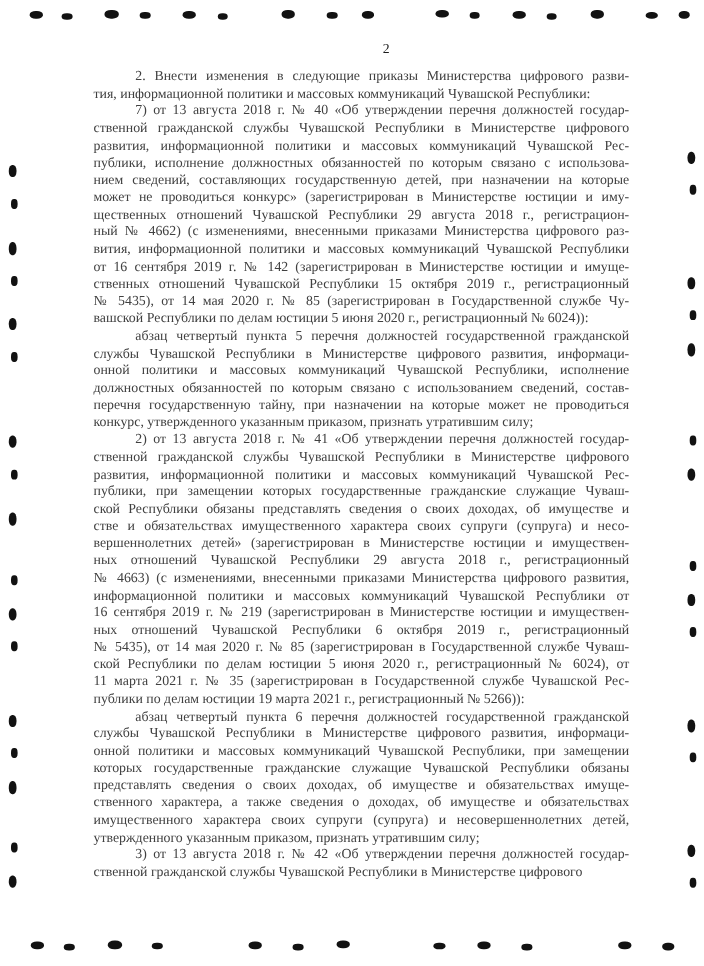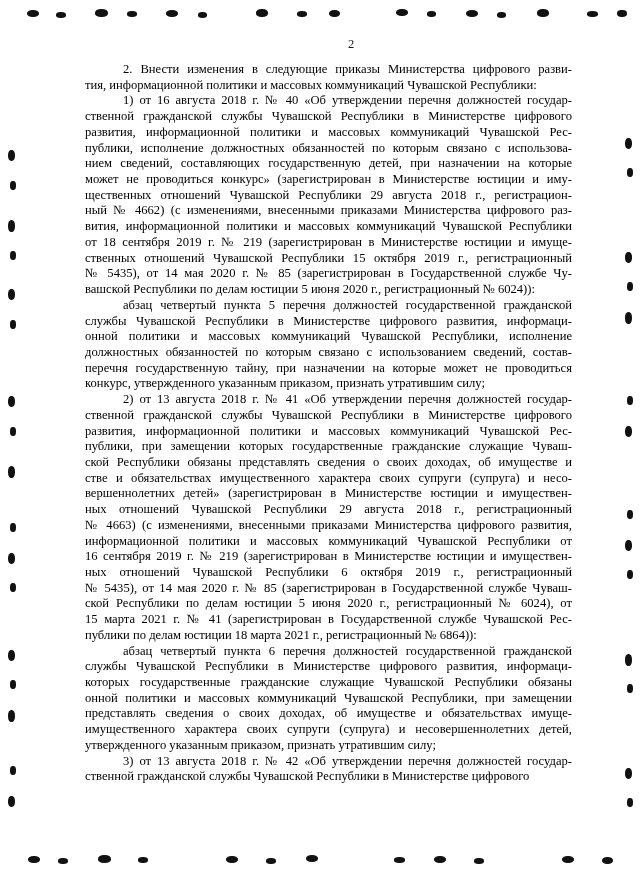--- a/index.html
+++ b/index.html
@@ -19,21 +19,21 @@
     font-size: 12.5px;
     color: #1a1a1a;
   }
   .doc-body {
     position: absolute;
     left: 85px;
     top: 62px;
     width: 487px;
     font-size: 12.6px;
     line-height: 15.72px;
-    color: #000000;
+    color: #404040;
   }
   .paragraph { margin: 0; padding: 0; }
   .line {
     white-space: nowrap;
     text-align: justify;
     text-align-last: justify;
   }
   .line.first { padding-left: 38px; }
   .line.plast { text-align: left; text-align-last: left; }
   .mark {
@@ -46,30 +46,30 @@
 <body>
 
 <div class="page">
   <div class="page-number">2</div>
   <div class="doc-body" id="doc-body">
       <div class="paragraph">
         <div class="line first">2. Внести изменения в следующие приказы Министерства цифрового разви-</div>
         <div class="line plast">тия, информационной политики и массовых коммуникаций Чувашской Республики:</div>
       </div>
       <div class="paragraph">
-        <div class="line first">1) от 16 августа 2018 г. № 40 «Об утверждении перечня должностей государ-</div>
+        <div class="line first">7) от 13 августа 2018 г. № 40 «Об утверждении перечня должностей государ-</div>
         <div class="line">ственной гражданской службы Чувашской Республики в Министерстве цифрового</div>
         <div class="line">развития, информационной политики и массовых коммуникаций Чувашской Рес-</div>
         <div class="line">публики, исполнение должностных обязанностей по которым связано с использова-</div>
         <div class="line">нием сведений, составляющих государственную детей, при назначении на которые</div>
         <div class="line">может не проводиться конкурс» (зарегистрирован в Министерстве юстиции и иму-</div>
         <div class="line">щественных отношений Чувашской Республики 29 августа 2018 г., регистрацион-</div>
         <div class="line">ный № 4662) (с изменениями, внесенными приказами Министерства цифрового раз-</div>
         <div class="line">вития, информационной политики и массовых коммуникаций Чувашской Республики</div>
-        <div class="line">от 18 сентября 2019 г. № 219 (зарегистрирован в Министерстве юстиции и имуще-</div>
+        <div class="line">от 16 сентября 2019 г. № 142 (зарегистрирован в Министерстве юстиции и имуще-</div>
         <div class="line">ственных отношений Чувашской Республики 15 октября 2019 г., регистрационный</div>
         <div class="line">№ 5435), от 14 мая 2020 г. № 85 (зарегистрирован в Государственной службе Чу-</div>
         <div class="line plast">вашской Республики по делам юстиции 5 июня 2020 г., регистрационный № 6024)):</div>
       </div>
       <div class="paragraph">
         <div class="line first">абзац четвертый пункта 5 перечня должностей государственной гражданской</div>
         <div class="line">службы Чувашской Республики в Министерстве цифрового развития, информаци-</div>
         <div class="line">онной политики и массовых коммуникаций Чувашской Республики, исполнение</div>
         <div class="line">должностных обязанностей по которым связано с использованием сведений, состав-</div>
         <div class="line">перечня государственную тайну, при назначении на которые может не проводиться</div>
@@ -83,29 +83,30 @@
         <div class="line">ской Республики обязаны представлять сведения о своих доходах, об имуществе и</div>
         <div class="line">стве и обязательствах имущественного характера своих супруги (супруга) и несо-</div>
         <div class="line">вершеннолетних детей» (зарегистрирован в Министерстве юстиции и имуществен-</div>
         <div class="line">ных отношений Чувашской Республики 29 августа 2018 г., регистрационный</div>
         <div class="line">№ 4663) (с изменениями, внесенными приказами Министерства цифрового развития,</div>
         <div class="line">информационной политики и массовых коммуникаций Чувашской Республики от</div>
         <div class="line">16 сентября 2019 г. № 219 (зарегистрирован в Министерстве юстиции и имуществен-</div>
         <div class="line">ных отношений Чувашской Республики 6 октября 2019 г., регистрационный</div>
         <div class="line">№ 5435), от 14 мая 2020 г. № 85 (зарегистрирован в Государственной службе Чуваш-</div>
         <div class="line">ской Республики по делам юстиции 5 июня 2020 г., регистрационный № 6024), от</div>
-        <div class="line">15 марта 2021 г. № 41 (зарегистрирован в Государственной службе Чувашской Рес-</div>
-        <div class="line plast">публики по делам юстиции 18 марта 2021 г., регистрационный № 6864)):</div>
+        <div class="line">11 марта 2021 г. № 35 (зарегистрирован в Государственной службе Чувашской Рес-</div>
+        <div class="line plast">публики по делам юстиции 19 марта 2021 г., регистрационный № 5266)):</div>
       </div>
       <div class="paragraph">
         <div class="line first">абзац четвертый пункта 6 перечня должностей государственной гражданской</div>
         <div class="line">службы Чувашской Республики в Министерстве цифрового развития, информаци-</div>
+        <div class="line">онной политики и массовых коммуникаций Чувашской Республики, при замещении</div>
         <div class="line">которых государственные гражданские служащие Чувашской Республики обязаны</div>
-        <div class="line">онной политики и массовых коммуникаций Чувашской Республики, при замещении</div>
         <div class="line">представлять сведения о своих доходах, об имуществе и обязательствах имуще-</div>
+        <div class="line">ственного характера, а также сведения о доходах, об имуществе и обязательствах</div>
         <div class="line">имущественного характера своих супруги (супруга) и несовершеннолетних детей,</div>
         <div class="line plast">утвержденного указанным приказом, признать утратившим силу;</div>
       </div>
       <div class="paragraph">
         <div class="line first">3) от 13 августа 2018 г. № 42 «Об утверждении перечня должностей государ-</div>
         <div class="line plast">ственной гражданской службы Чувашской Республики в Министерстве цифрового</div>
       </div>
     </div>
   <div id="artifacts">
       <div class="mark" style="left: 27px; top: 10px; width: 12px; height: 7px; background: rgb(18, 18, 18);"></div>

